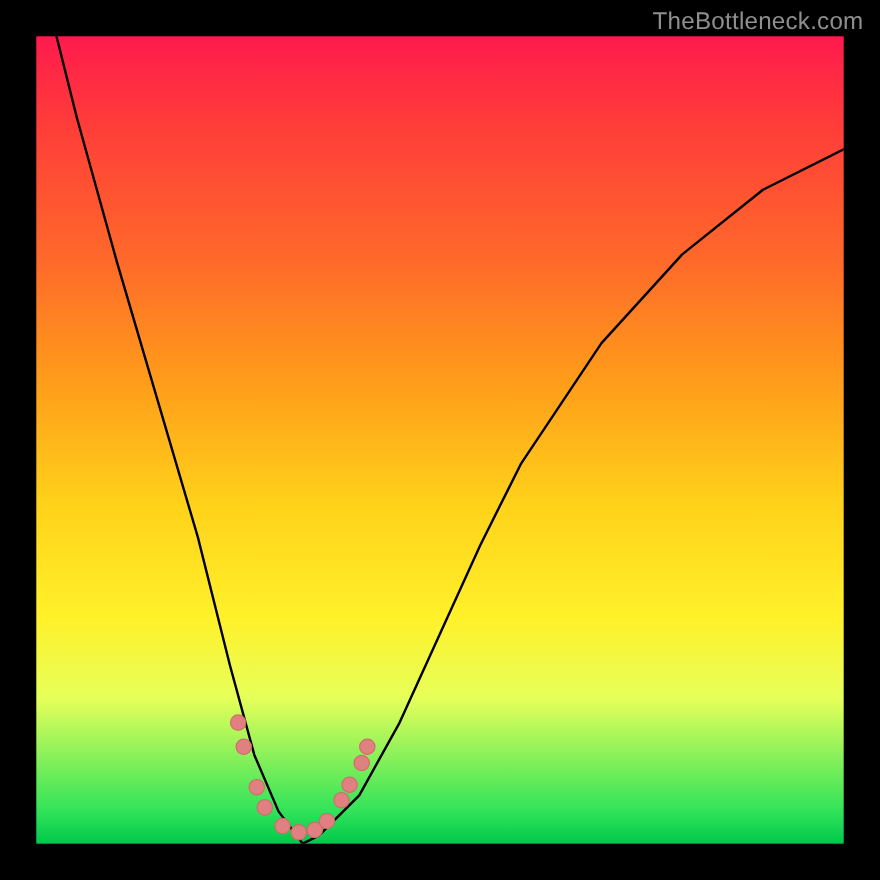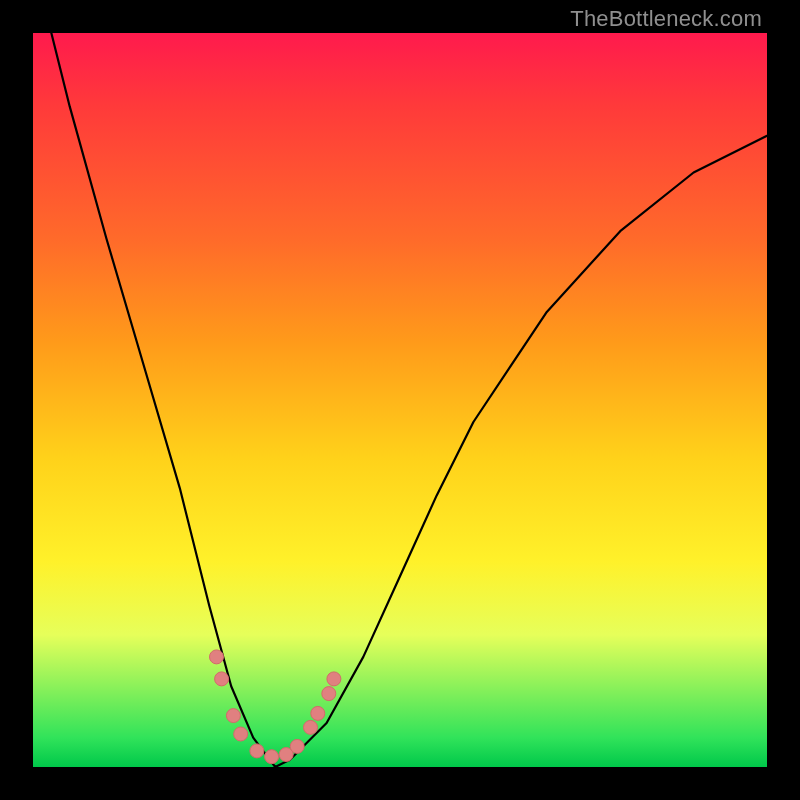--- a/index.html
+++ b/index.html
@@ -32,21 +32,21 @@
       #ffd21a 58%,
       #fff12a 72%,
       #e6ff5a 82%,
       #31e35a 96%,
       #00c84a 100%
     );
   }
   .watermark {
     position: absolute;
     top: 6px;
-    right: 38px;
+    right: 15px;
     color: #8f8f8f;
     font-size: 22px;
     font-weight: 500;
     letter-spacing: 0.2px;
     user-select: none;
   }
   svg.curve {
     position: absolute;
     left: 0; top: 0;
     width: 734px;

